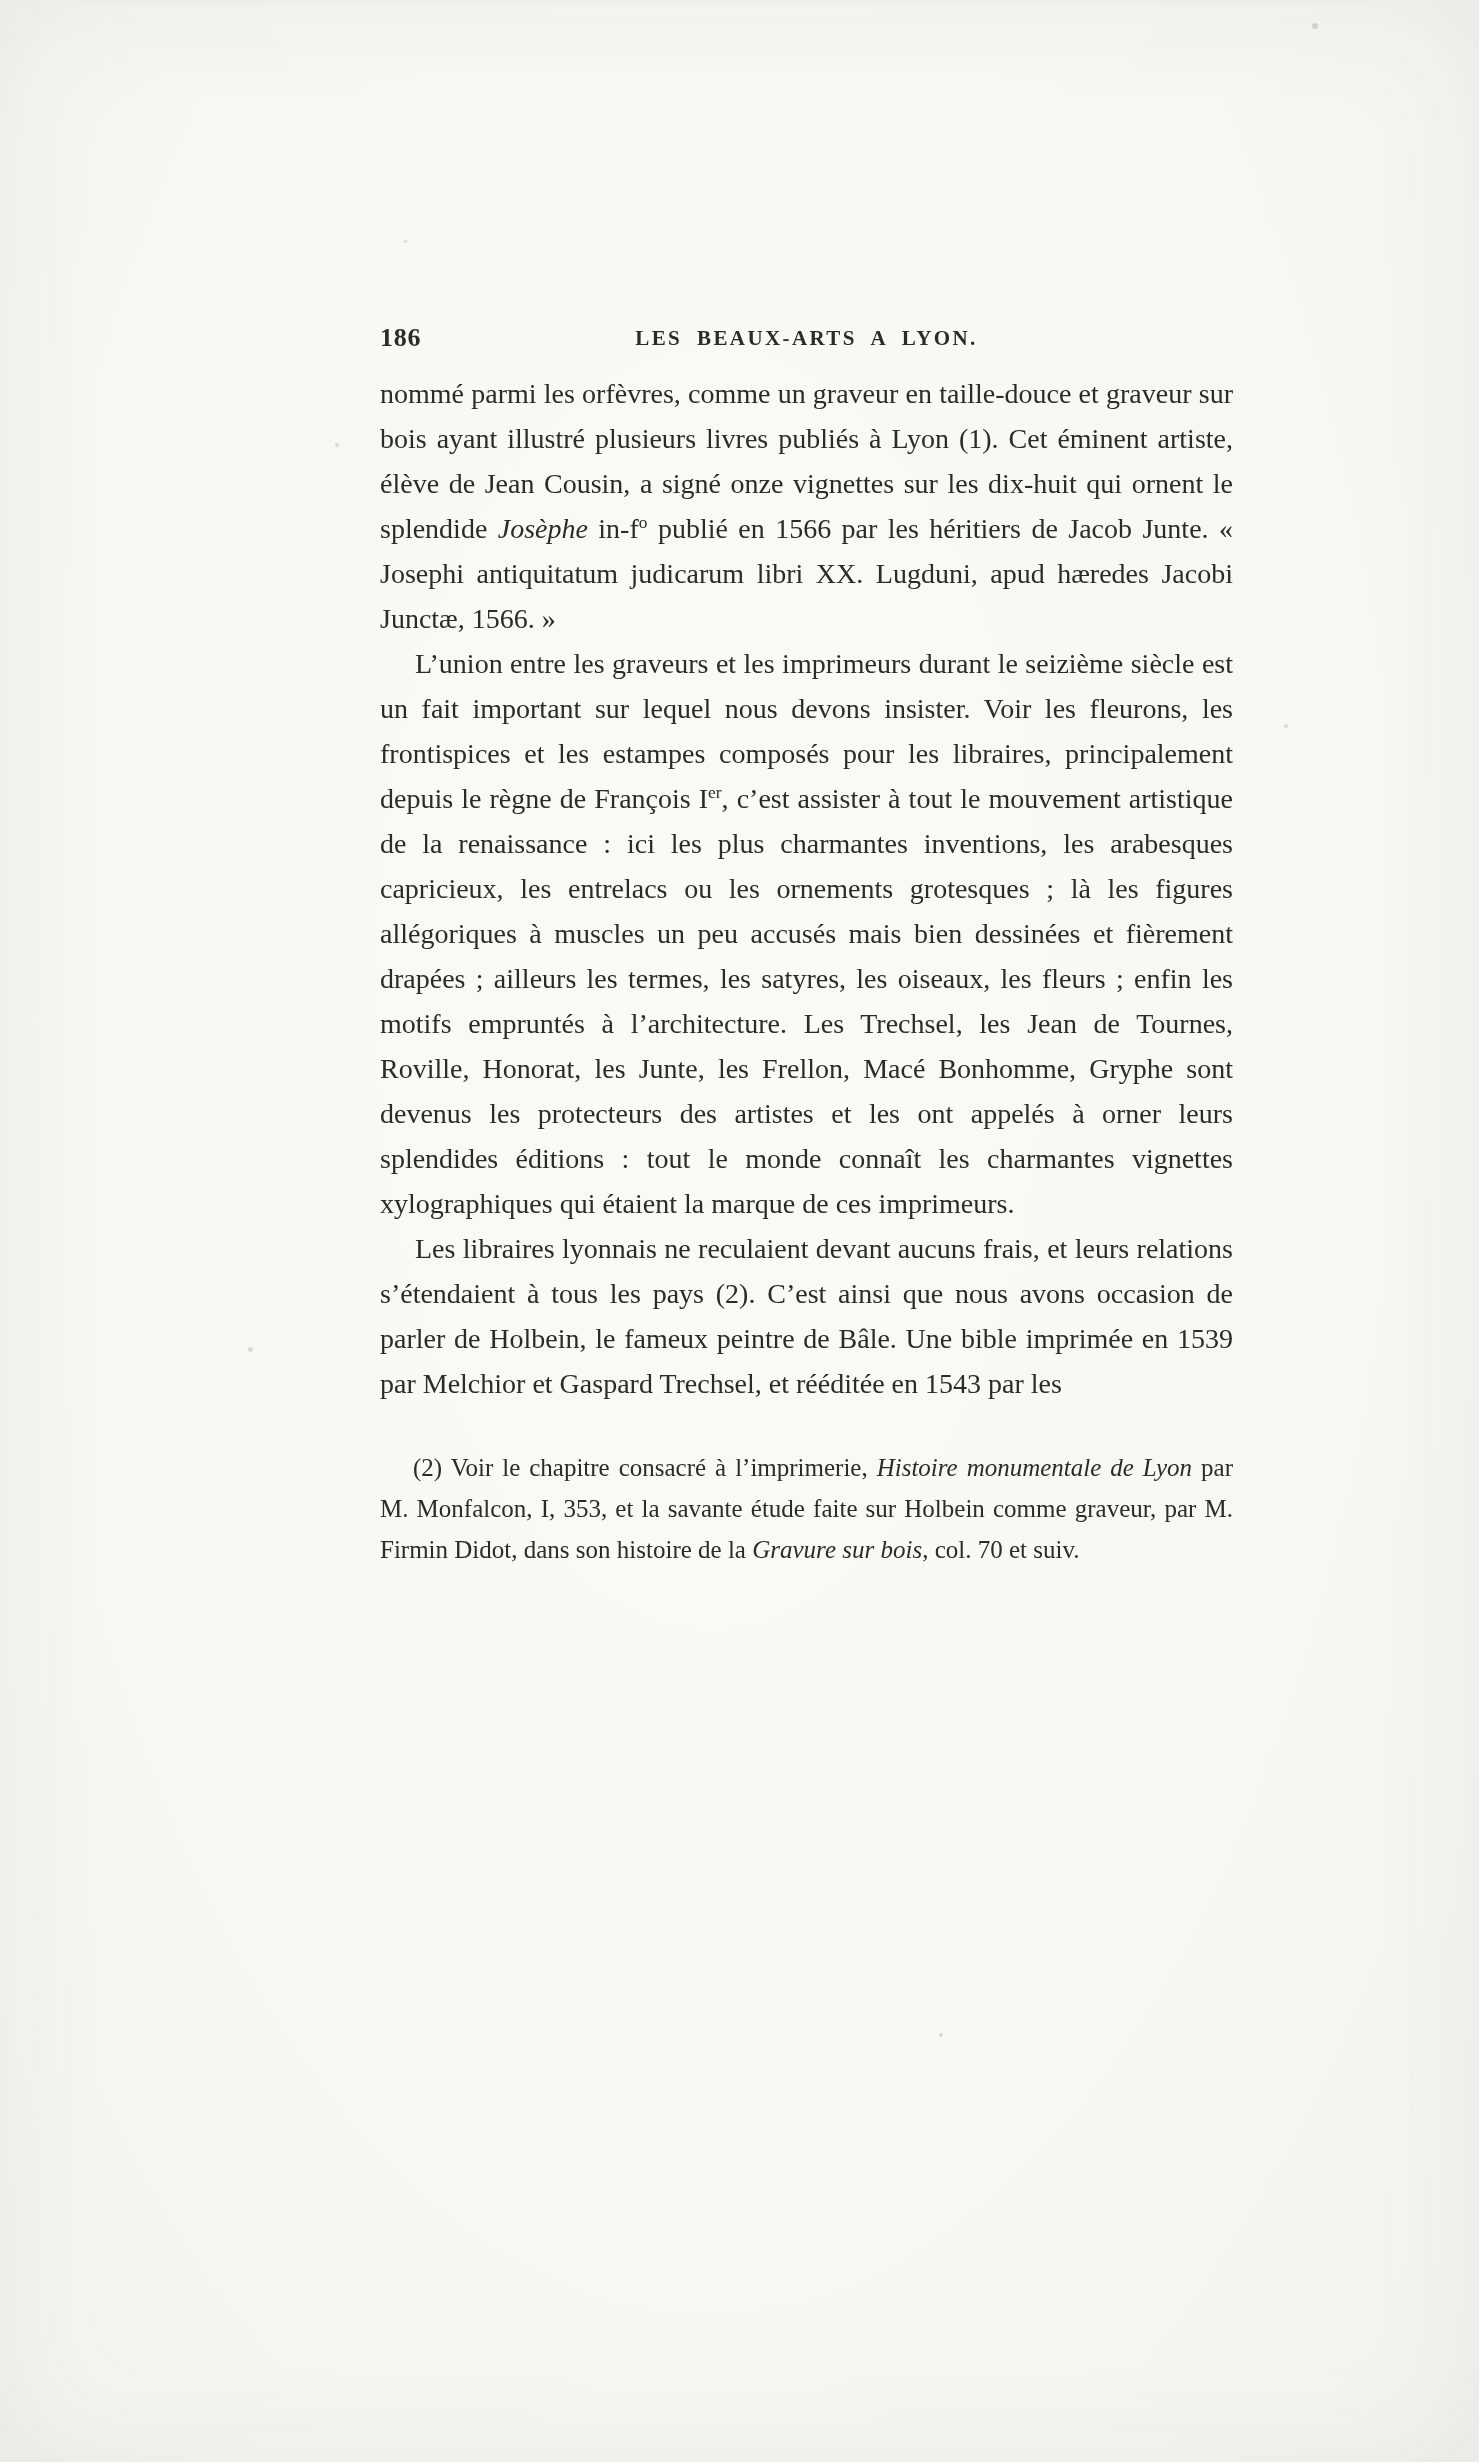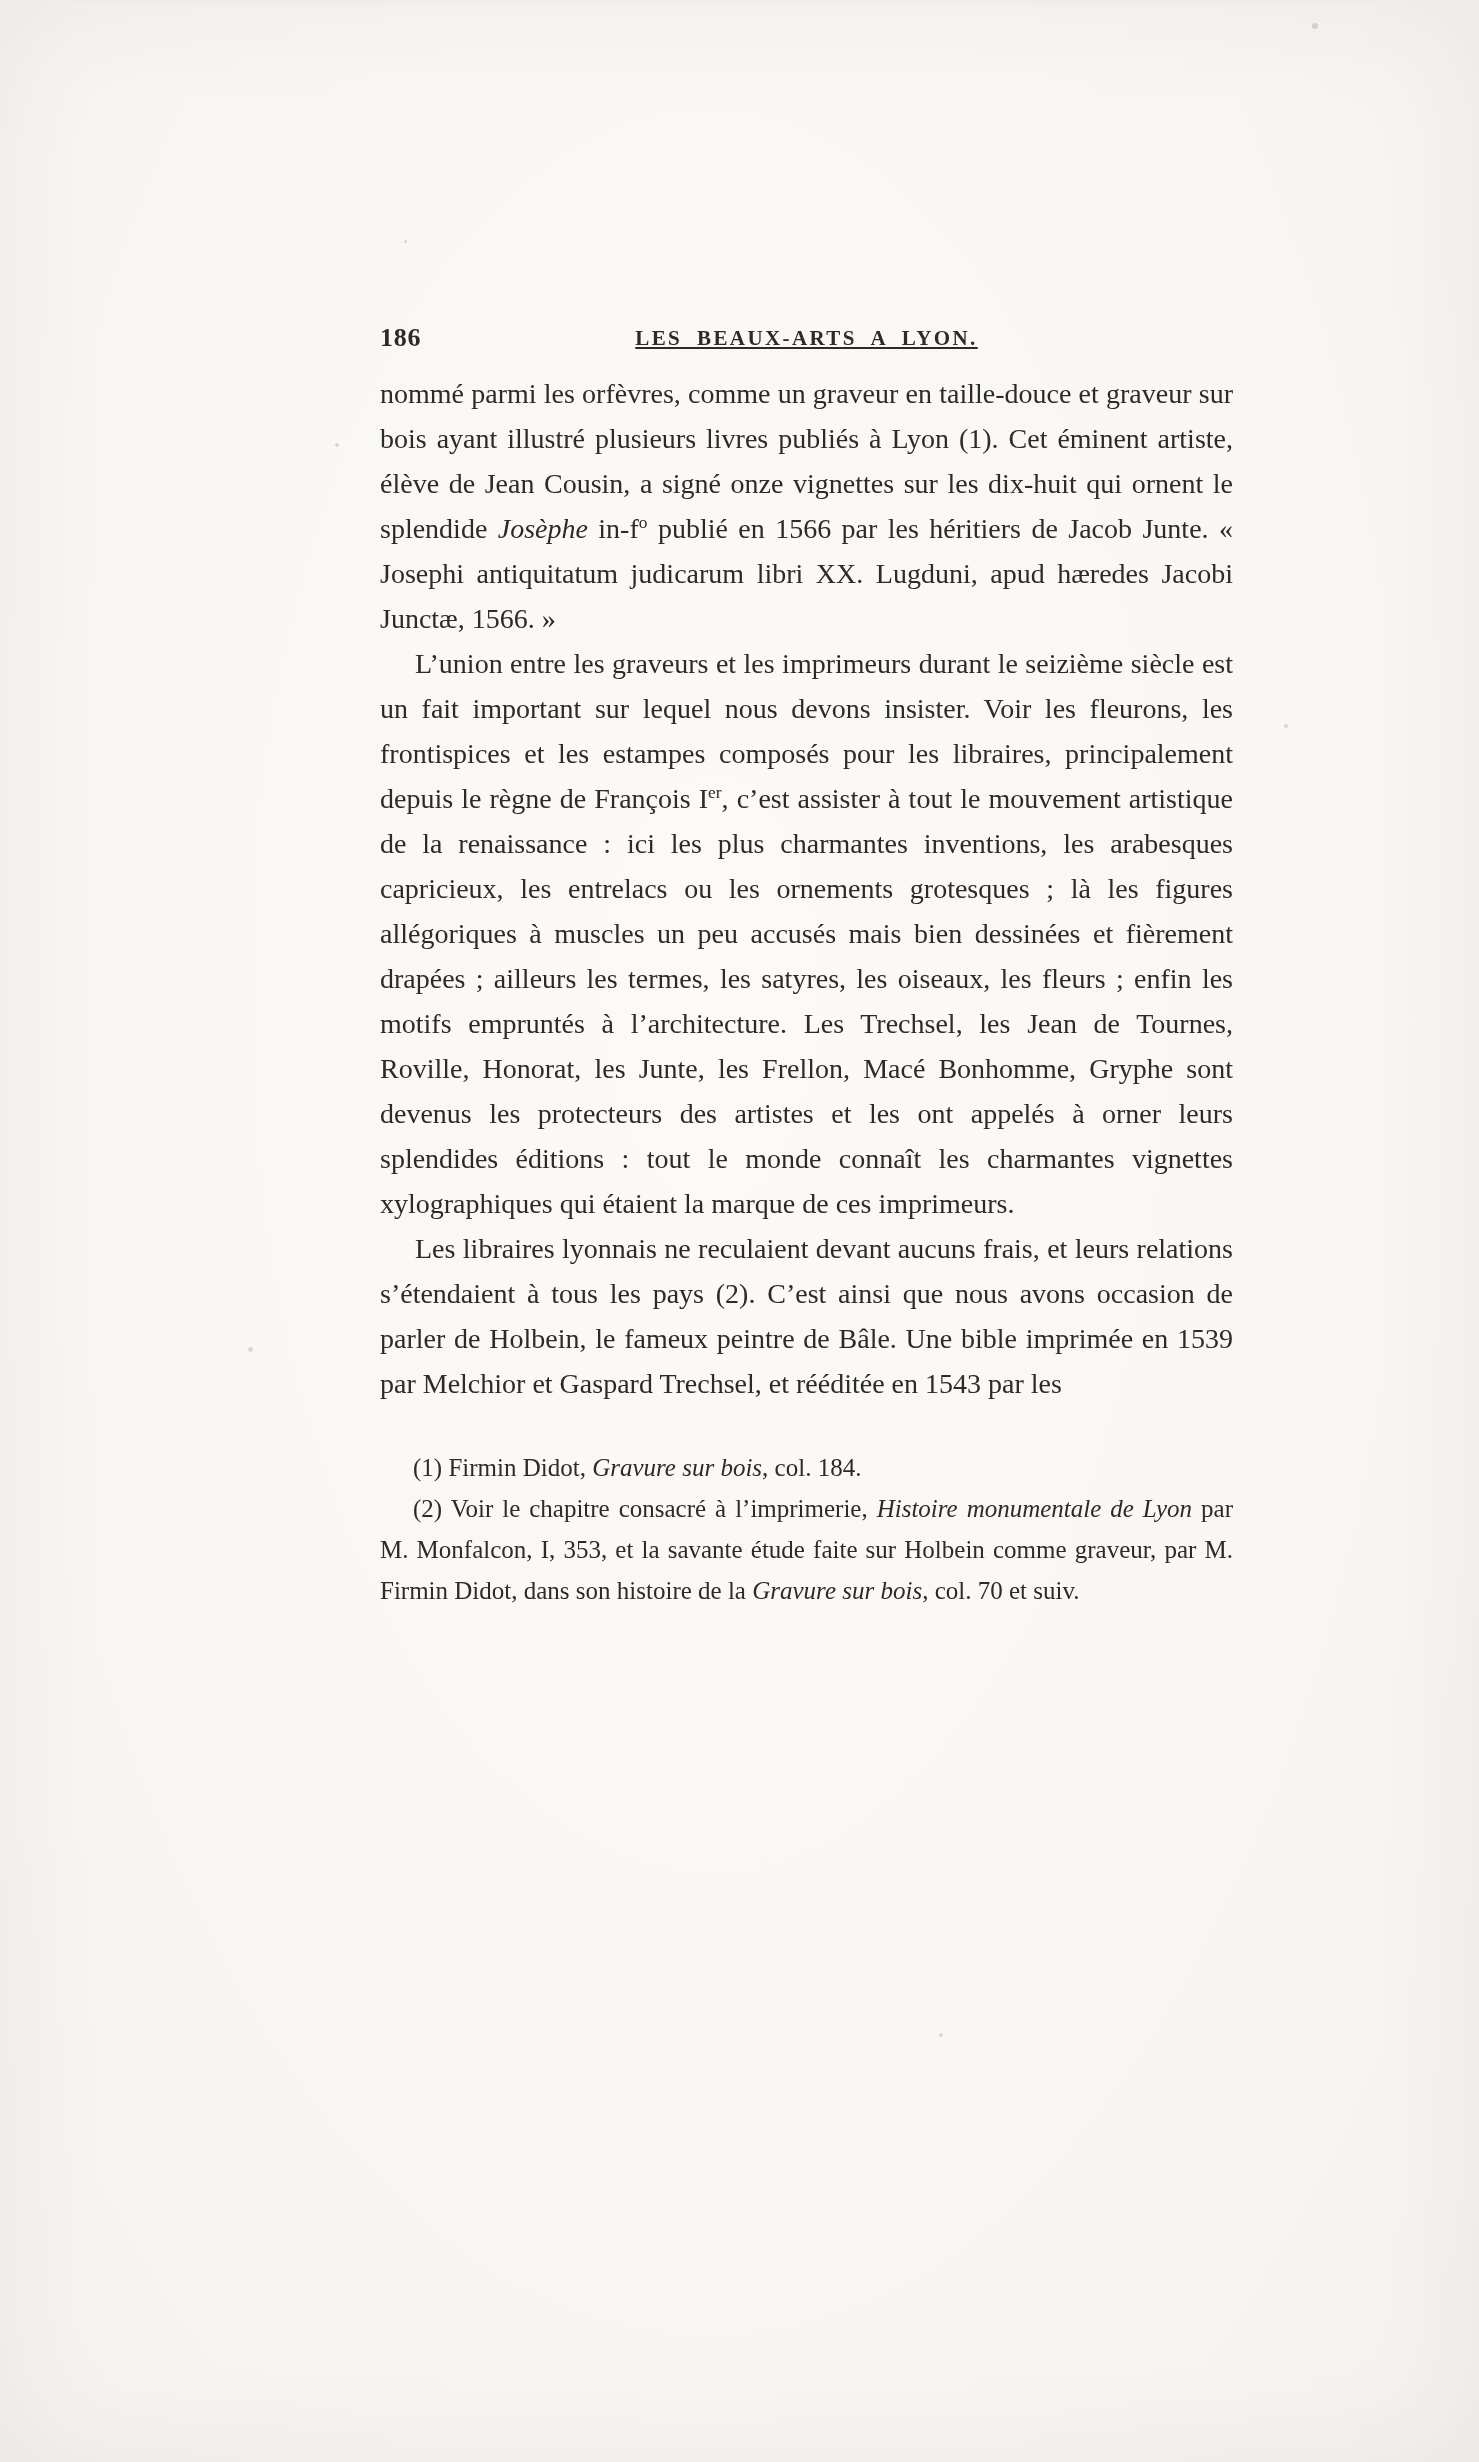--- a/index.html
+++ b/index.html
@@ -38,21 +38,20 @@
     font-weight: bold;
     letter-spacing: 0.8px;
   }
   .running-title {
     display: inline-block;
     font-size: 21px;
     font-weight: bold;
     letter-spacing: 2.4px;
     word-spacing: 7.2px;
     padding-top: 4.8px;
-    text-decoration: underline;
   }
   .body-text {
     margin-top: 12.7px;
     font-size: 28px;
     line-height: 45px;
     text-align: justify;
   }
   .body-text p.para {
     margin: 0;
   }
@@ -94,21 +93,20 @@
       <span class="running-title">LES BEAUX-ARTS A LYON.</span>
     </header>
 
     <main class="body-text">
         <p class="para"><span>nommé parmi les orfèvres, comme un graveur en taille-douce et graveur sur bois ayant illustré plusieurs livres publiés à Lyon (1). Cet éminent artiste, élève de Jean Cousin, a signé onze vignettes sur les dix-huit qui ornent le splendide </span><i>Josèphe</i><span> in-f</span><sup>o</sup><span> publié en 1566 par les héritiers de Jacob Junte. « Josephi antiquitatum judicarum libri XX. Lugduni, apud hæredes Jacobi Junctæ, 1566. »</span></p>
         <p class="para indent"><span>L’union entre les graveurs et les imprimeurs durant le seizième siècle est un fait important sur lequel nous devons insister. Voir les fleurons, les frontispices et les estampes composés pour les libraires, principalement depuis le règne de François I</span><sup>er</sup><span>, c’est assister à tout le mouvement artistique de la renaissance : ici les plus charmantes inventions, les arabesques capricieux, les entrelacs ou les ornements grotesques ; là les figures allégoriques à muscles un peu accusés mais bien dessinées et fièrement drapées ; ailleurs les termes, les satyres, les oiseaux, les fleurs ; enfin les motifs empruntés à l’architecture. Les Trechsel, les Jean de Tournes, Roville, Honorat, les Junte, les Frellon, Macé Bonhomme, Gryphe sont devenus les protecteurs des artistes et les ont appelés à orner leurs splendides éditions : tout le monde connaît les charmantes vignettes xylographiques qui étaient la marque de ces imprimeurs.</span></p>
         <p class="para indent"><span>Les libraires lyonnais ne reculaient devant aucuns frais, et leurs relations s’étendaient à tous les pays (2). C’est ainsi que nous avons occasion de parler de Holbein, le fameux peintre de Bâle. Une bible imprimée en 1539 par Melchior et Gaspard Trechsel, et rééditée en 1543 par les</span></p>
       </main>
 
     <section class="footnotes">
-        <p class="footnote"><span>(1) Firmin Didot, </span><i>Gravure sur bois</i><span>, col. 184.</span></p>
         <p class="footnote"><span>(2) Voir le chapitre consacré à l’imprimerie, </span><i>Histoire monumentale de Lyon</i><span> par M. Monfalcon, I, 353, et la savante étude faite sur Holbein comme graveur, par M. Firmin Didot, dans son histoire de la </span><i>Gravure sur bois</i><span>, col. 70 et suiv.</span></p>
       </section>
 
   </div>
 
   <span class="speck" style="left:1312px; top:19px;  width:5.6px; height:5.6px;"></span>
   <span class="speck" style="left:335px;  top:439px; width:4px; height:4px;"></span>
   <span class="speck" style="left:248px;  top:1343px;width:4.8px; height:4.8px;"></span>
   <span class="speck" style="left:1284px; top:720px; width:4px; height:4px;"></span>
   <span class="speck" style="left:404px;  top:236px; width:3.2px; height:3.2px;"></span>

